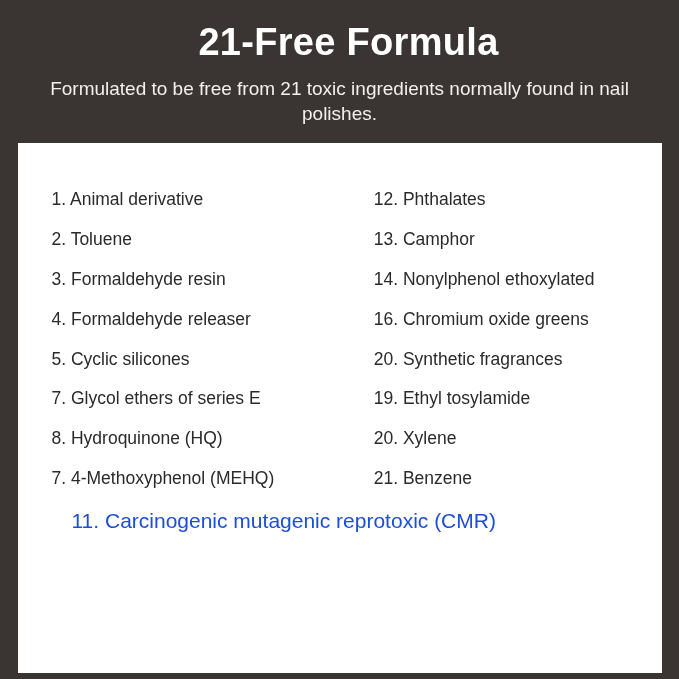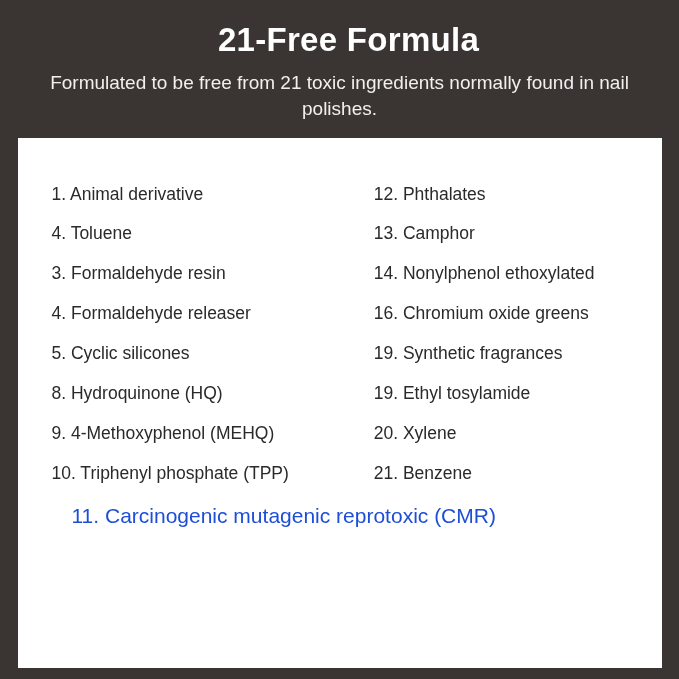--- a/index.html
+++ b/index.html
@@ -22,21 +22,21 @@
     flex-direction: column;
     align-items: center;
   }
   .header {
     width: 100%;
     text-align: center;
     padding-top: 22px;
     color: #ffffff;
   }
   .title {
-    font-size: 33px;
+    font-size: 38px;
     font-weight: bold;
     letter-spacing: 0.3px;
     line-height: 1.1;
     margin: 0 0 12px 0;
     color: #ffffff;
     padding-left: 18px;
   }
   .subtitle {
     font-size: 19px;
     line-height: 1.35;
@@ -97,35 +97,35 @@
   <div class="header">
     <h1 class="title">21-Free Formula</h1>
     <p class="subtitle">Formulated to be free from 21 toxic ingredients normally found in nail polishes.</p>
   </div>
 
   <div class="card">
     <div class="columns">
 
       <div class="col col-left">
         <div class="item">1. Animal derivative</div>
-        <div class="item">4. Toluene</div>
+        <div class="item">2. Toluene</div>
         <div class="item">3. Formaldehyde resin</div>
         <div class="item">4. Formaldehyde releaser</div>
         <div class="item">5. Cyclic silicones</div>
+        <div class="item">7. Glycol ethers of series E</div>
         <div class="item">8. Hydroquinone (HQ)</div>
-        <div class="item">9. 4-Methoxyphenol (MEHQ)</div>
-        <div class="item">10. Triphenyl phosphate (TPP)</div>
+        <div class="item">7. 4-Methoxyphenol (MEHQ)</div>
       </div>
 
       <div class="col col-right">
         <div class="item">12. Phthalates</div>
         <div class="item">13. Camphor</div>
         <div class="item">14. Nonylphenol ethoxylated</div>
         <div class="item">16. Chromium oxide greens</div>
-        <div class="item">19. Synthetic fragrances</div>
+        <div class="item">20. Synthetic fragrances</div>
         <div class="item">19. Ethyl tosylamide</div>
         <div class="item">20. Xylene</div>
         <div class="item">21. Benzene</div>
       </div>
 
     </div>
 
     <div class="wide-item">11. Carcinogenic mutagenic reprotoxic (CMR)</div>
   </div>
 

